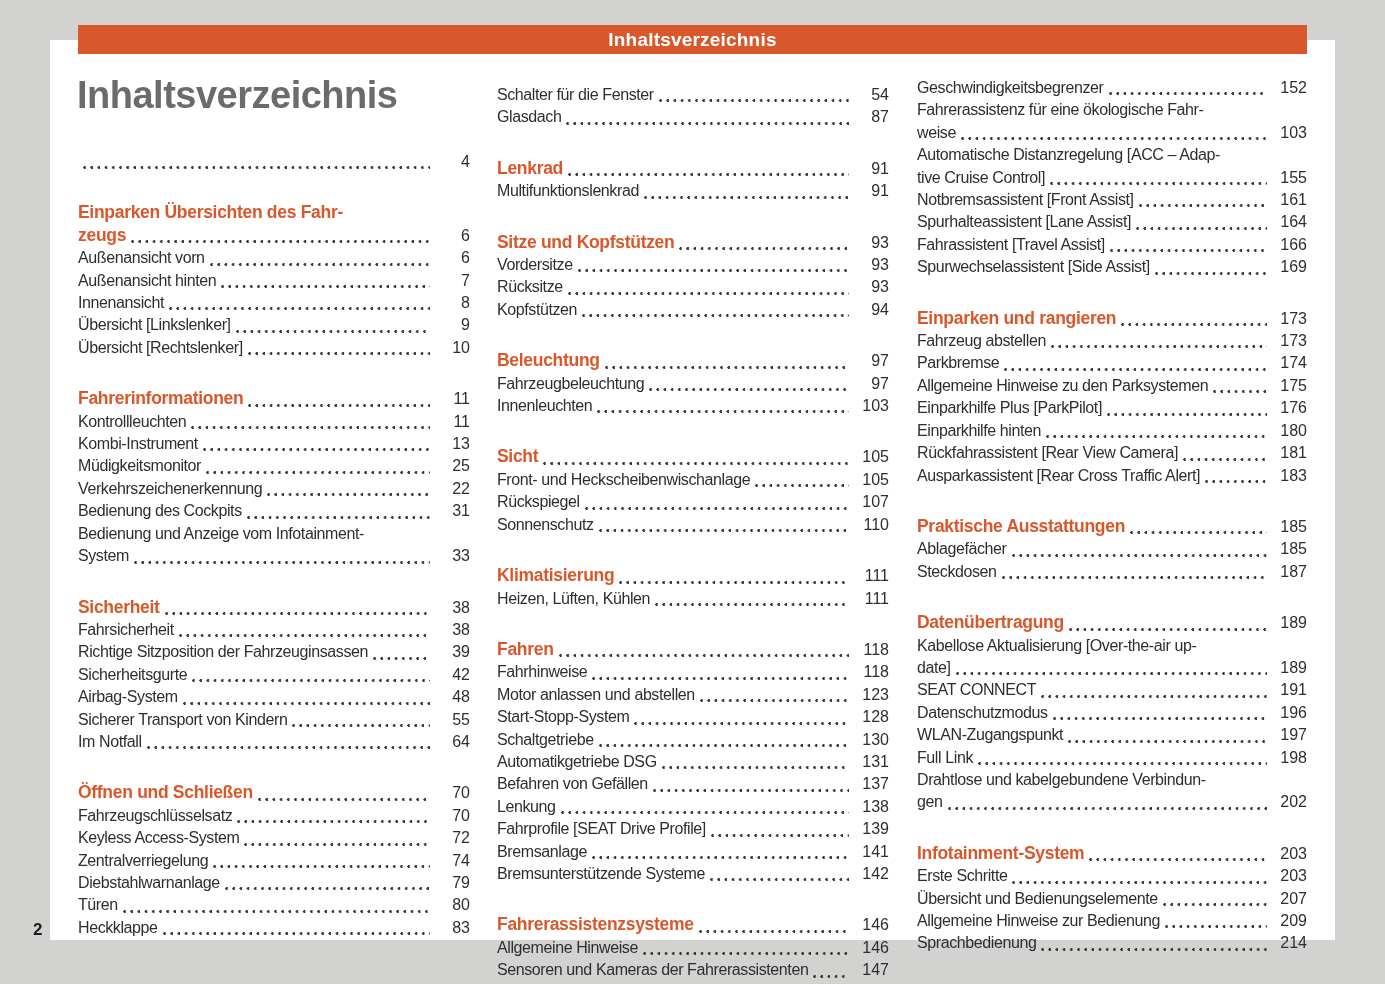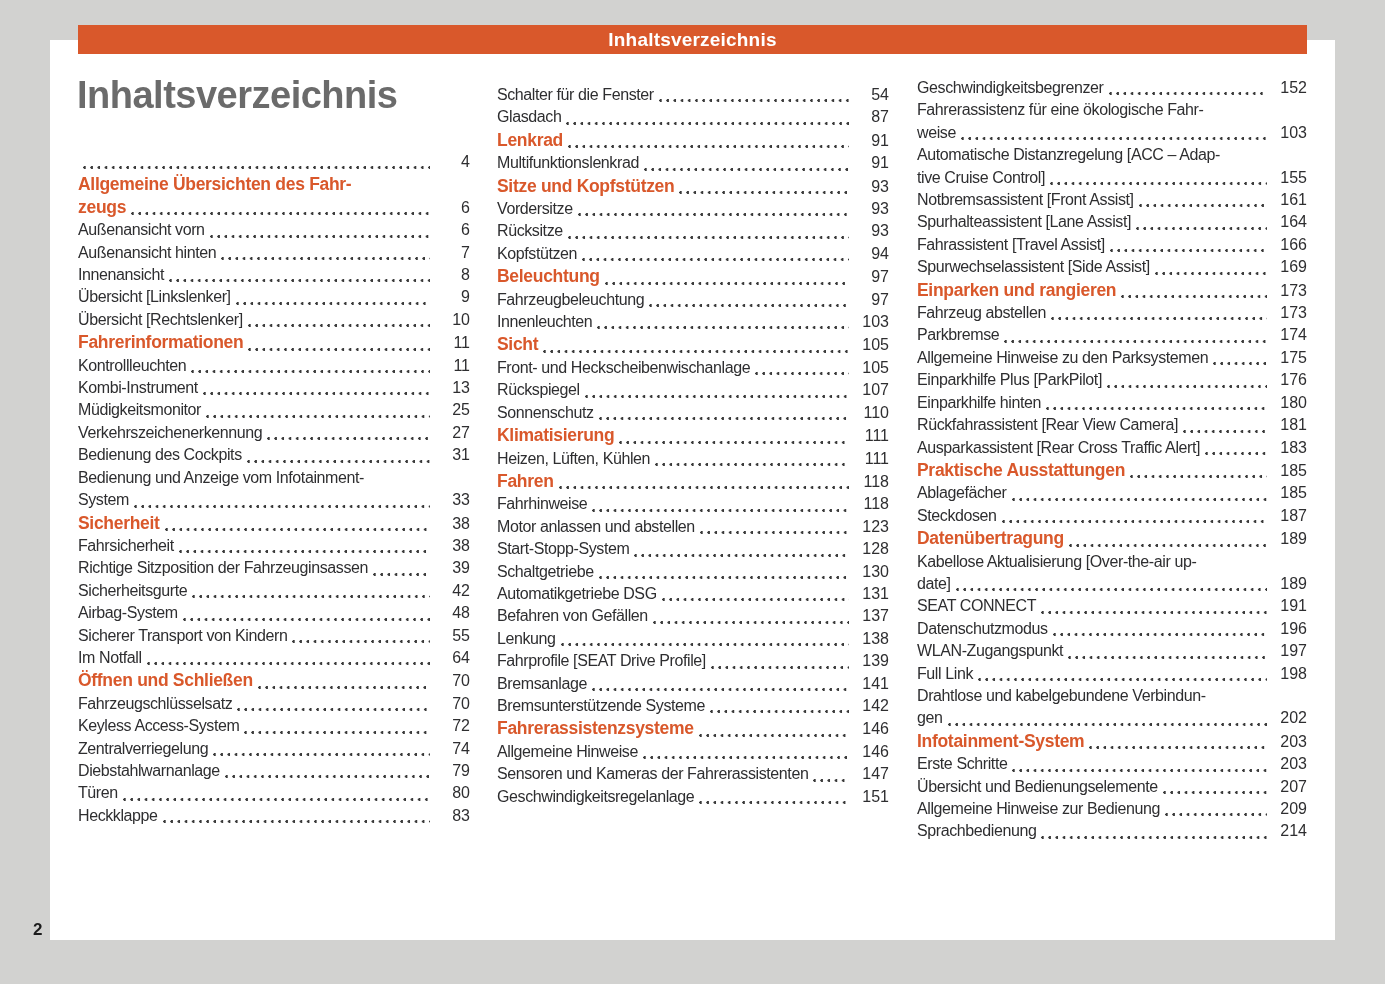--- a/index.html
+++ b/index.html
@@ -25,21 +25,21 @@
   }
   .doc-title {
     position:absolute; left:77px; top:74px; margin:0;
     font-size:38px; font-weight:bold; color:#6b6b6b;
     letter-spacing:-0.5px;
   }
   .col { position:absolute; width:392px; }
   .col-0 { left:78px;  top:151px; }
   .col-1 { left:497px; top:84px; }
   .col-2 { left:917px; top:77px; width:390px; }
-  .section { margin-top:0; }
+  .section { margin-top:28px; }
   .col .section:first-child { margin-top:0; }
   .row {
     display:flex; align-items:baseline;
     line-height:22.4px; font-size:16px; letter-spacing:-0.4px;
   }
   .txt { white-space:pre; }
   .heading .txt {
     color:#d9582b; font-weight:bold;
     font-size:17.5px; letter-spacing:-0.3px;
   }
@@ -73,21 +73,21 @@
       <div class="item heading">
         <div class="row">
           <span class="leader"></span>
           <span class="num">4</span>
         </div>
       </div>
     </div>
     <div class="section">
       <div class="item heading">
         <div class="row">
-          <span class="txt">Allgemeine Übersichten des Fahr-</span>
+          <span class="txt">Einparken Übersichten des Fahr-</span>
         </div>
         <div class="row">
           <span class="txt">zeugs</span>
           <span class="leader"></span>
           <span class="num">6</span>
         </div>
       </div>
       <div class="item entry">
         <div class="row">
           <span class="txt">Außenansicht vorn</span>
@@ -150,21 +150,21 @@
         <div class="row">
           <span class="txt">Müdigkeitsmonitor</span>
           <span class="leader"></span>
           <span class="num">25</span>
         </div>
       </div>
       <div class="item entry">
         <div class="row">
           <span class="txt">Verkehrszeichenerkennung</span>
           <span class="leader"></span>
-          <span class="num">27</span>
+          <span class="num">22</span>
         </div>
       </div>
       <div class="item entry">
         <div class="row">
           <span class="txt">Bedienung des Cockpits</span>
           <span class="leader"></span>
           <span class="num">31</span>
         </div>
       </div>
       <div class="item entry">

